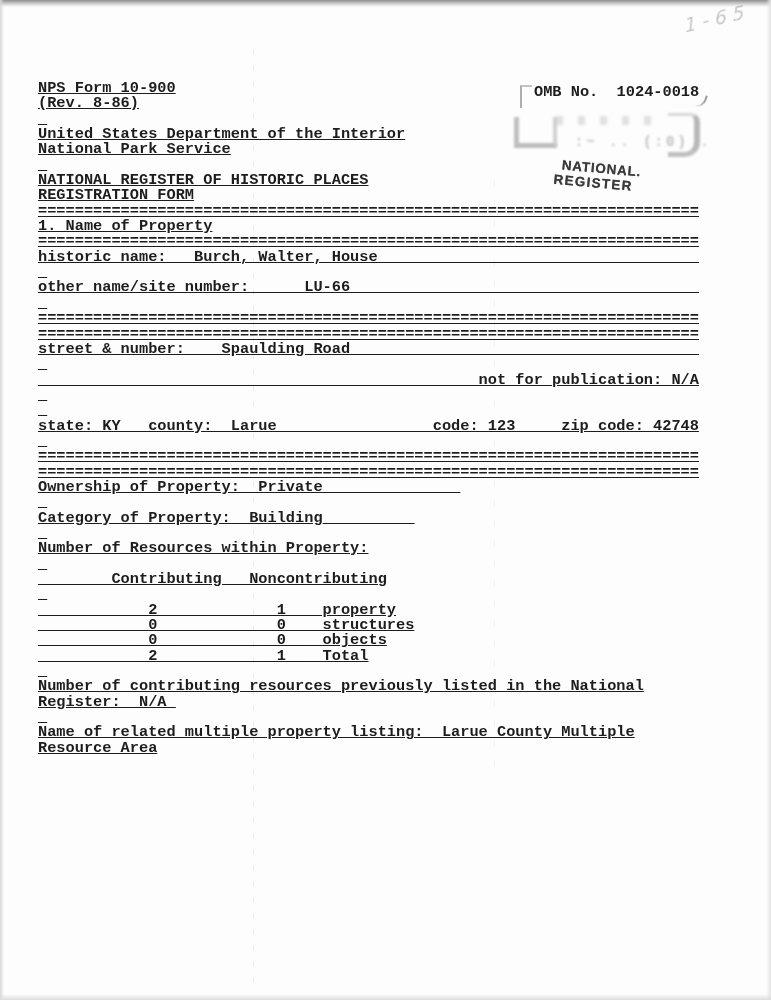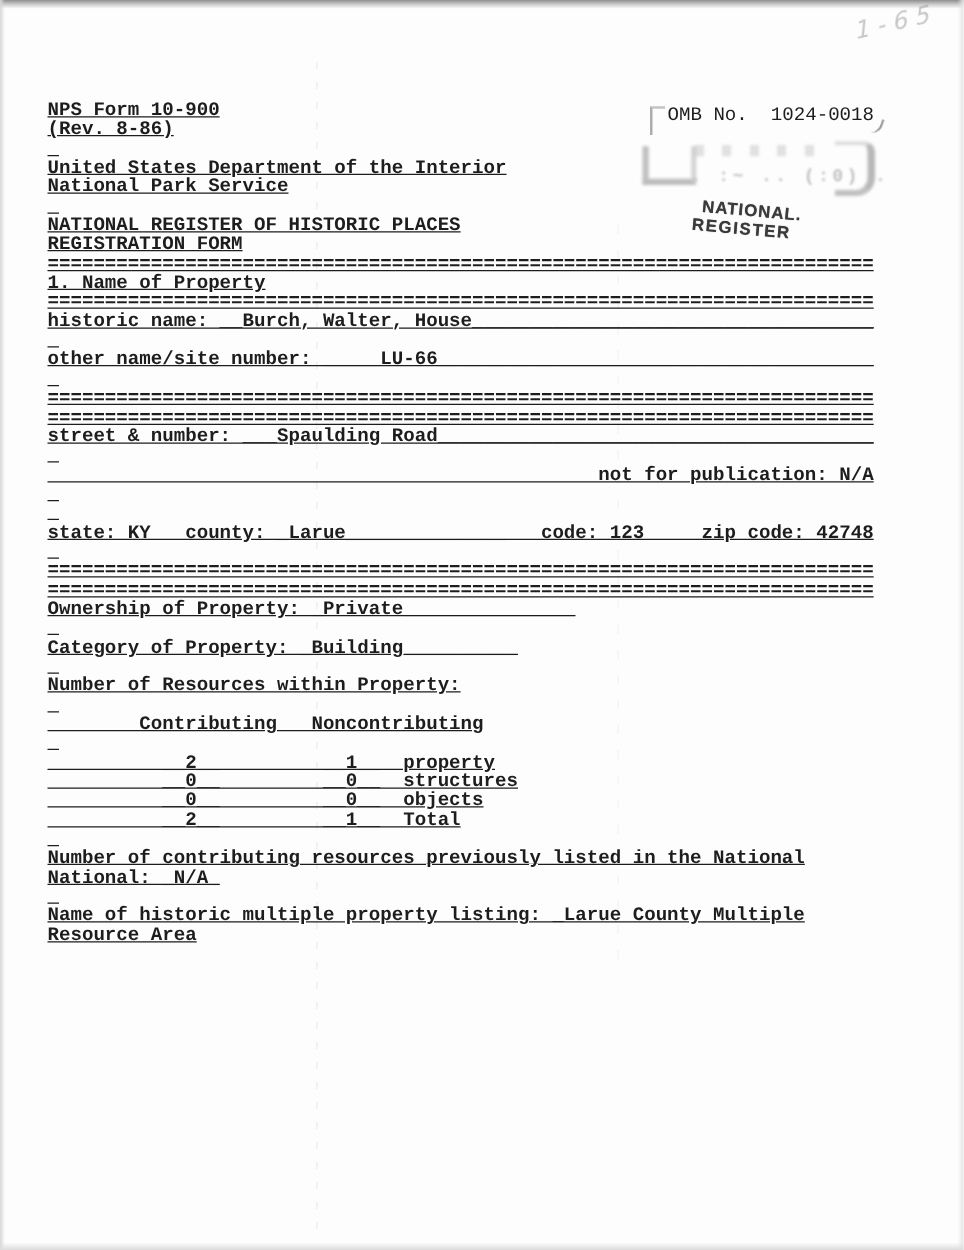--- a/index.html
+++ b/index.html
@@ -38,21 +38,21 @@
     position:absolute;left:38px;top:81px;
     font-size:15.3px;font-weight:700;color:var(--ink);
     letter-spacing:0;
     text-decoration:underline;
   }
   .tw-line{height:15.35px;line-height:15.35px;white-space:pre;}
 
   
   .omb{
     position:absolute;left:534px;top:83px;
-    font-size:15.3px;font-weight:400;color:var(--ink);white-space:pre;
+    font-size:15.3px;font-weight:700;color:var(--ink);white-space:pre;
   }
   .omb-bracket-left{position:absolute;left:520px;top:85px;width:10px;height:21px;
     border-left:2px solid #adadad;border-top:2px solid #c4c4c4;filter:blur(0.4px);}
   .omb-hook-right{position:absolute;left:695px;top:94px;width:9px;height:13px;
     border-right:2px solid #9b9b9b;border-bottom-right-radius:9px;
     transform:rotate(18deg);filter:blur(0.3px);}
 
   
   .received{position:absolute;left:512px;top:106px;width:192px;height:58px;}
   .rc-left{position:absolute;left:2px;top:11px;width:34px;height:26px;
@@ -153,19 +153,19 @@
       <div class="tw-line">Number of Resources within Property:</div>
       <div class="tw-line">&nbsp;</div>
       <div class="tw-line">        Contributing   Noncontributing</div>
       <div class="tw-line">&nbsp;</div>
       <div class="tw-line">          __2__         __1__  property</div>
       <div class="tw-line">          __0__         __0__  structures</div>
       <div class="tw-line">          __0__         __0__  objects</div>
       <div class="tw-line">          __2__         __1__  Total</div>
       <div class="tw-line">&nbsp;</div>
       <div class="tw-line">Number of contributing resources previously listed in the National</div>
-      <div class="tw-line">National: _N/A_</div>
+      <div class="tw-line">Register: _N/A_</div>
       <div class="tw-line">&nbsp;</div>
-      <div class="tw-line">Name of historic multiple property listing: _Larue County Multiple</div>
+      <div class="tw-line">Name of related multiple property listing: _Larue County Multiple</div>
       <div class="tw-line">Resource Area</div>
     </div>
 
 </div>
 
 </body></html>

